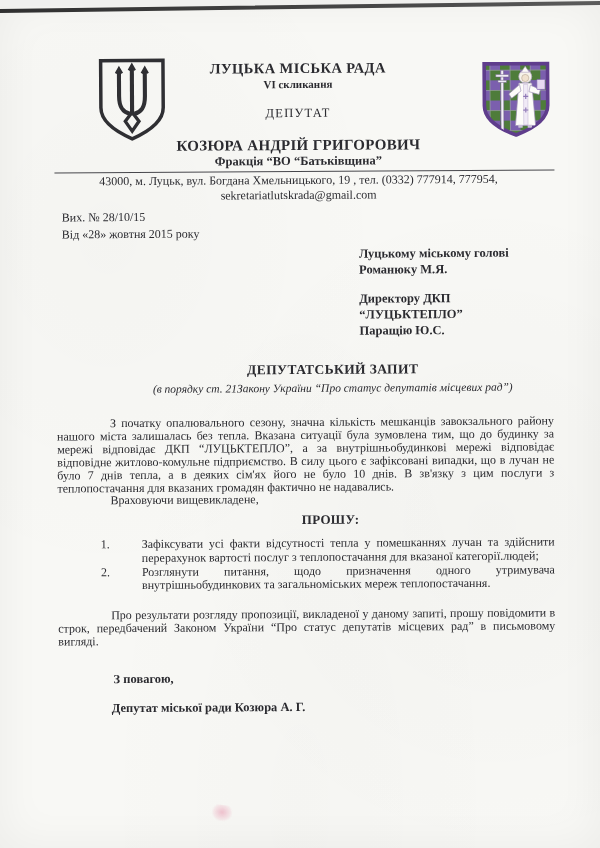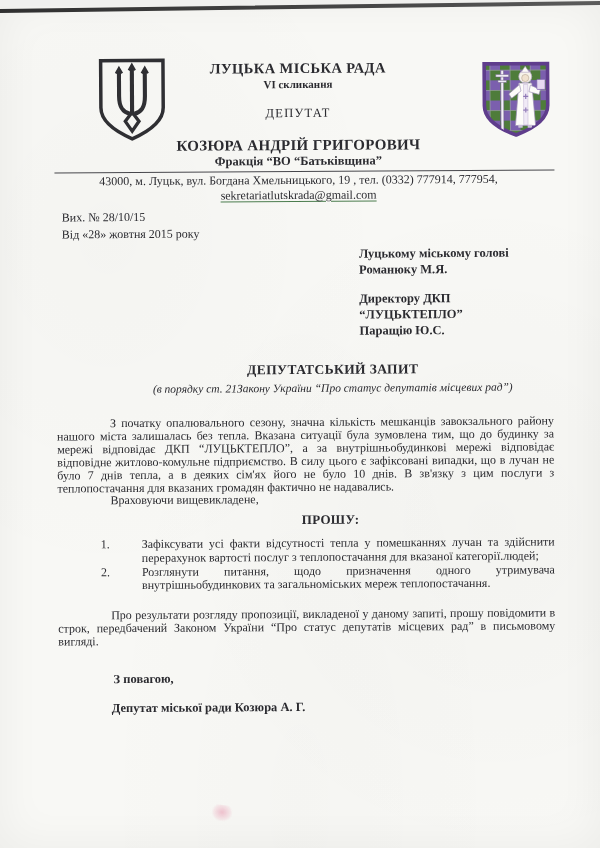--- a/index.html
+++ b/index.html
@@ -50,21 +50,20 @@
   .header { padding-top: 60px; text-align: center; }
   .org-name    { font-size: 14.5px; font-weight: bold; letter-spacing: 0.4px; line-height: 17px; }
   .convocation { font-size: 11px;   font-weight: bold; line-height: 14px; }
   .role        { font-size: 12.5px; letter-spacing: 1.2px; margin-top: 14px; line-height: 16px; }
   .deputy-name { font-size: 15px;   font-weight: bold; letter-spacing: 0.3px; margin-top: 15px; line-height: 18px; }
   .fraction    { font-size: 12.5px; font-weight: bold; line-height: 15px; }
   .header-rule { border: 0; border-top: 1.6px solid #47474c; margin: 2px 44px 0 56px; }
   .address     { font-size: 12px; line-height: 15px; margin-top: 1px; }
   .email-line  { font-size: 12px; line-height: 15px; }
   .email-line span {
-    text-decoration: underline;
     text-decoration-color: #4c7d4f;
     text-underline-offset: 2px;
   }
 
   
   .ref-block { margin: 5px 0 0 63px; font-size: 12px; line-height: 16.5px; }
 
   
   .addressee-block { margin: 5px 46px 0 360px; font-size: 12.5px; font-weight: bold; line-height: 16px; }
   .addressee + .addressee { margin-top: 13px; }

